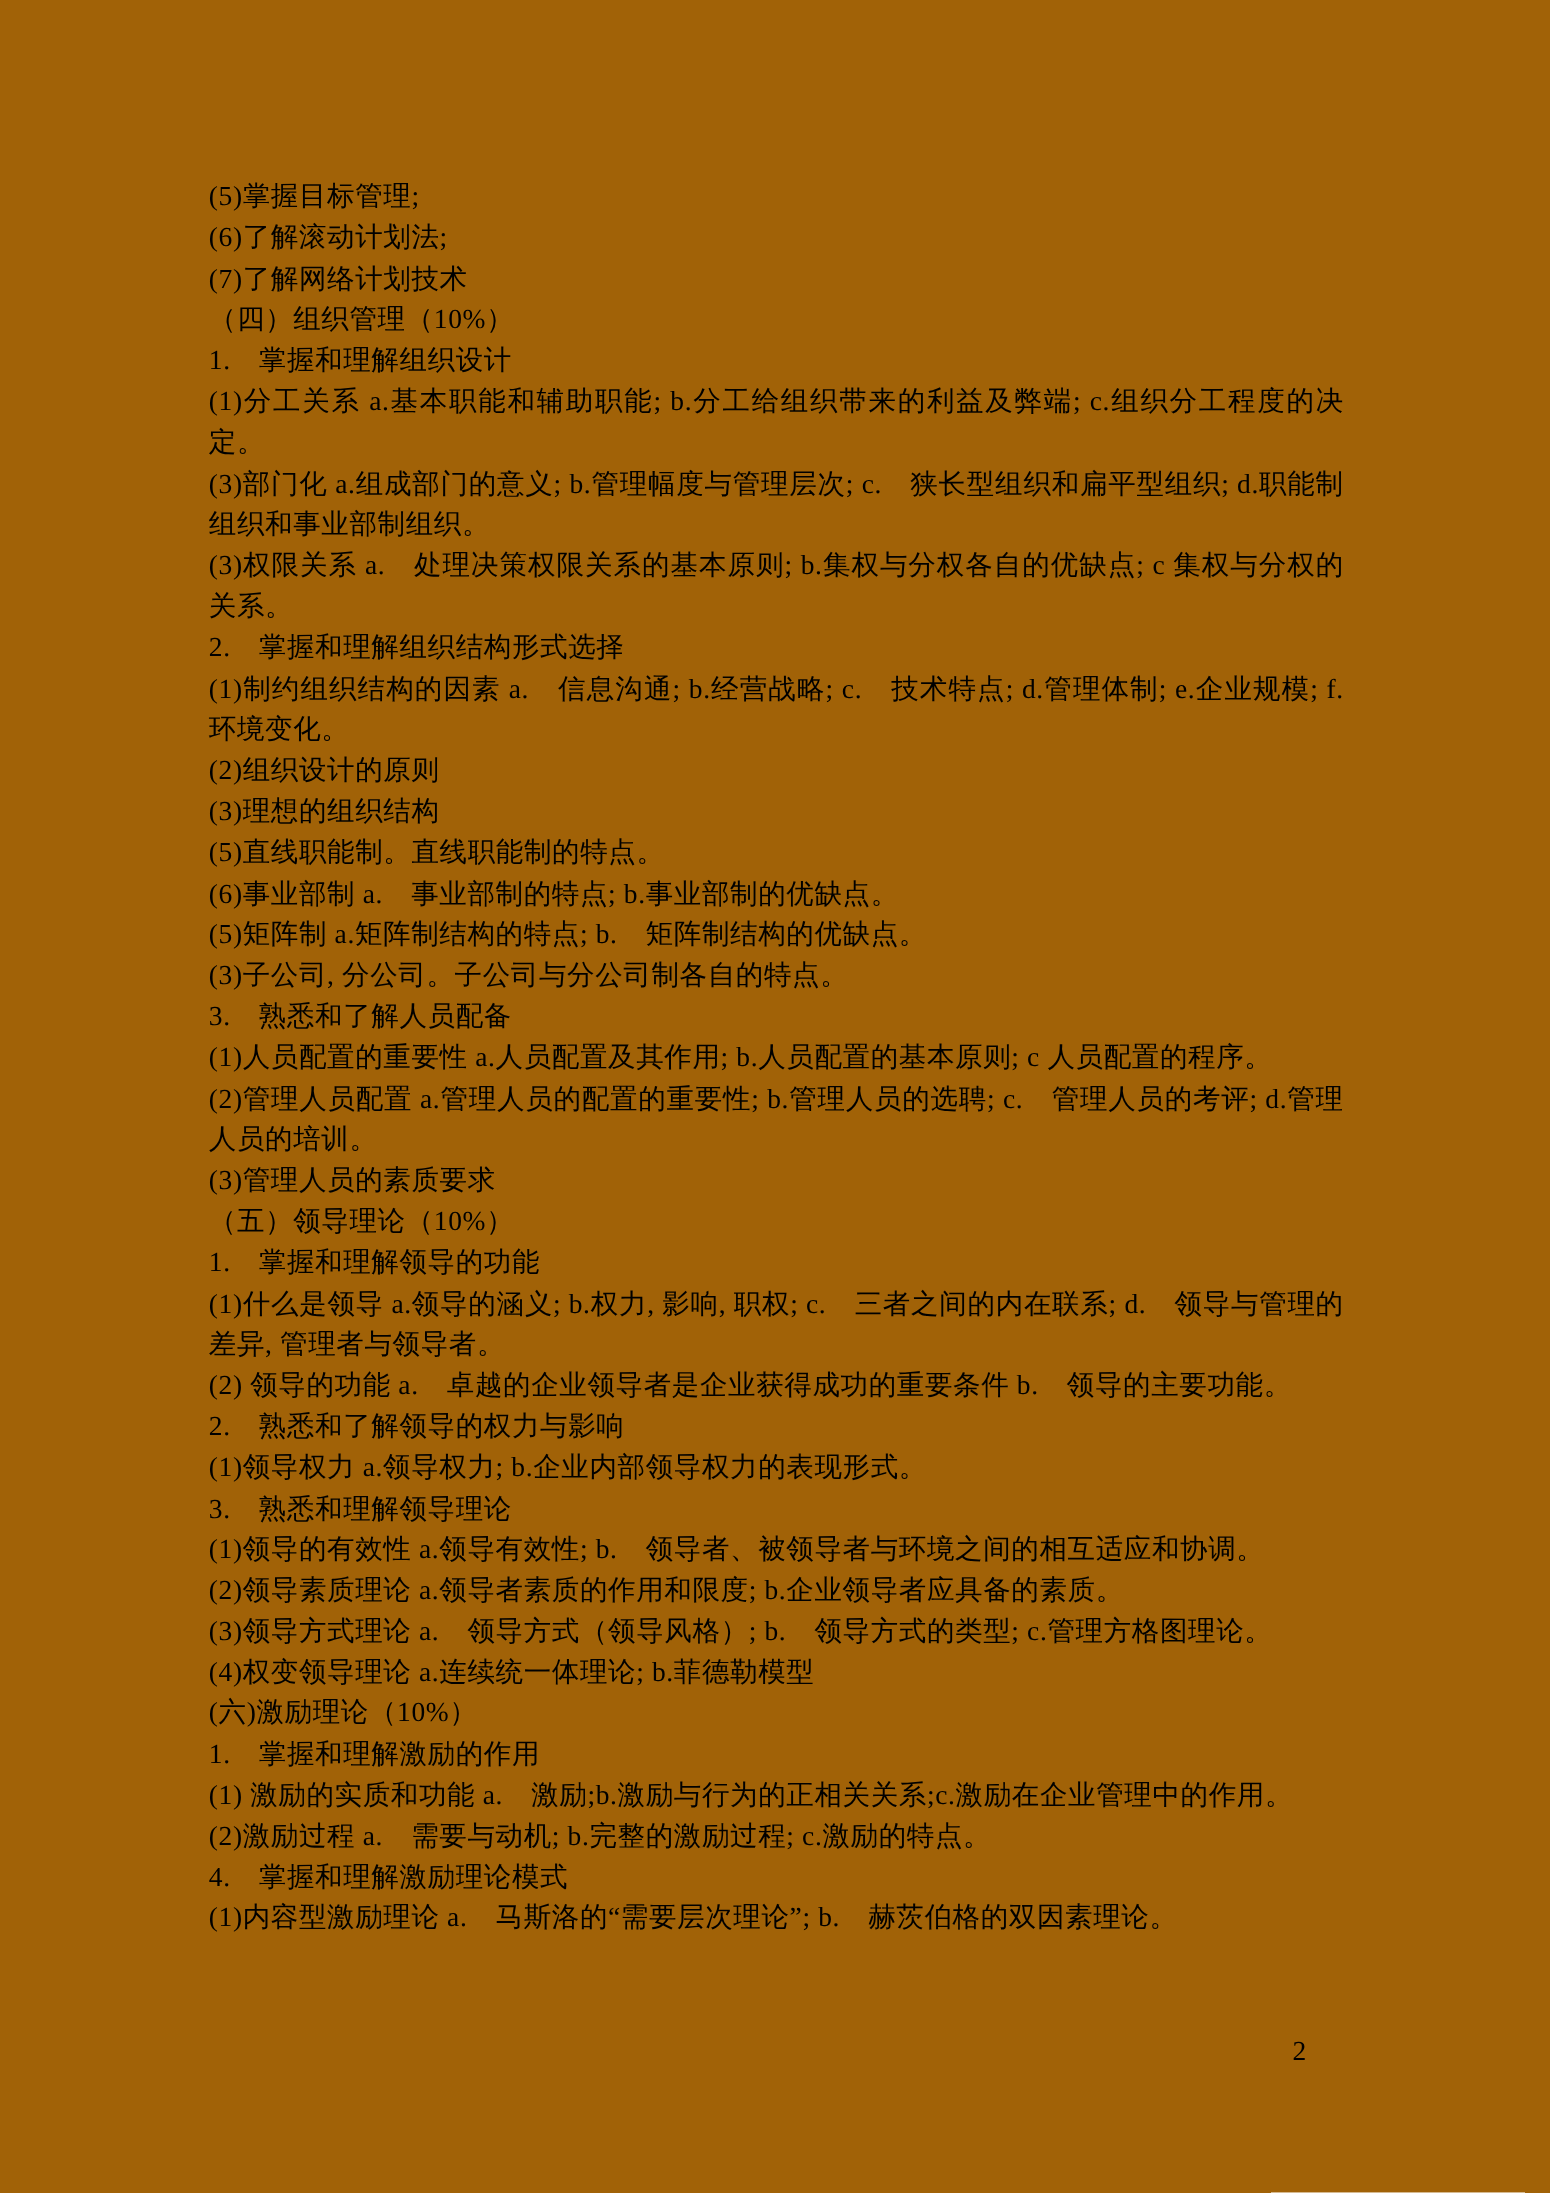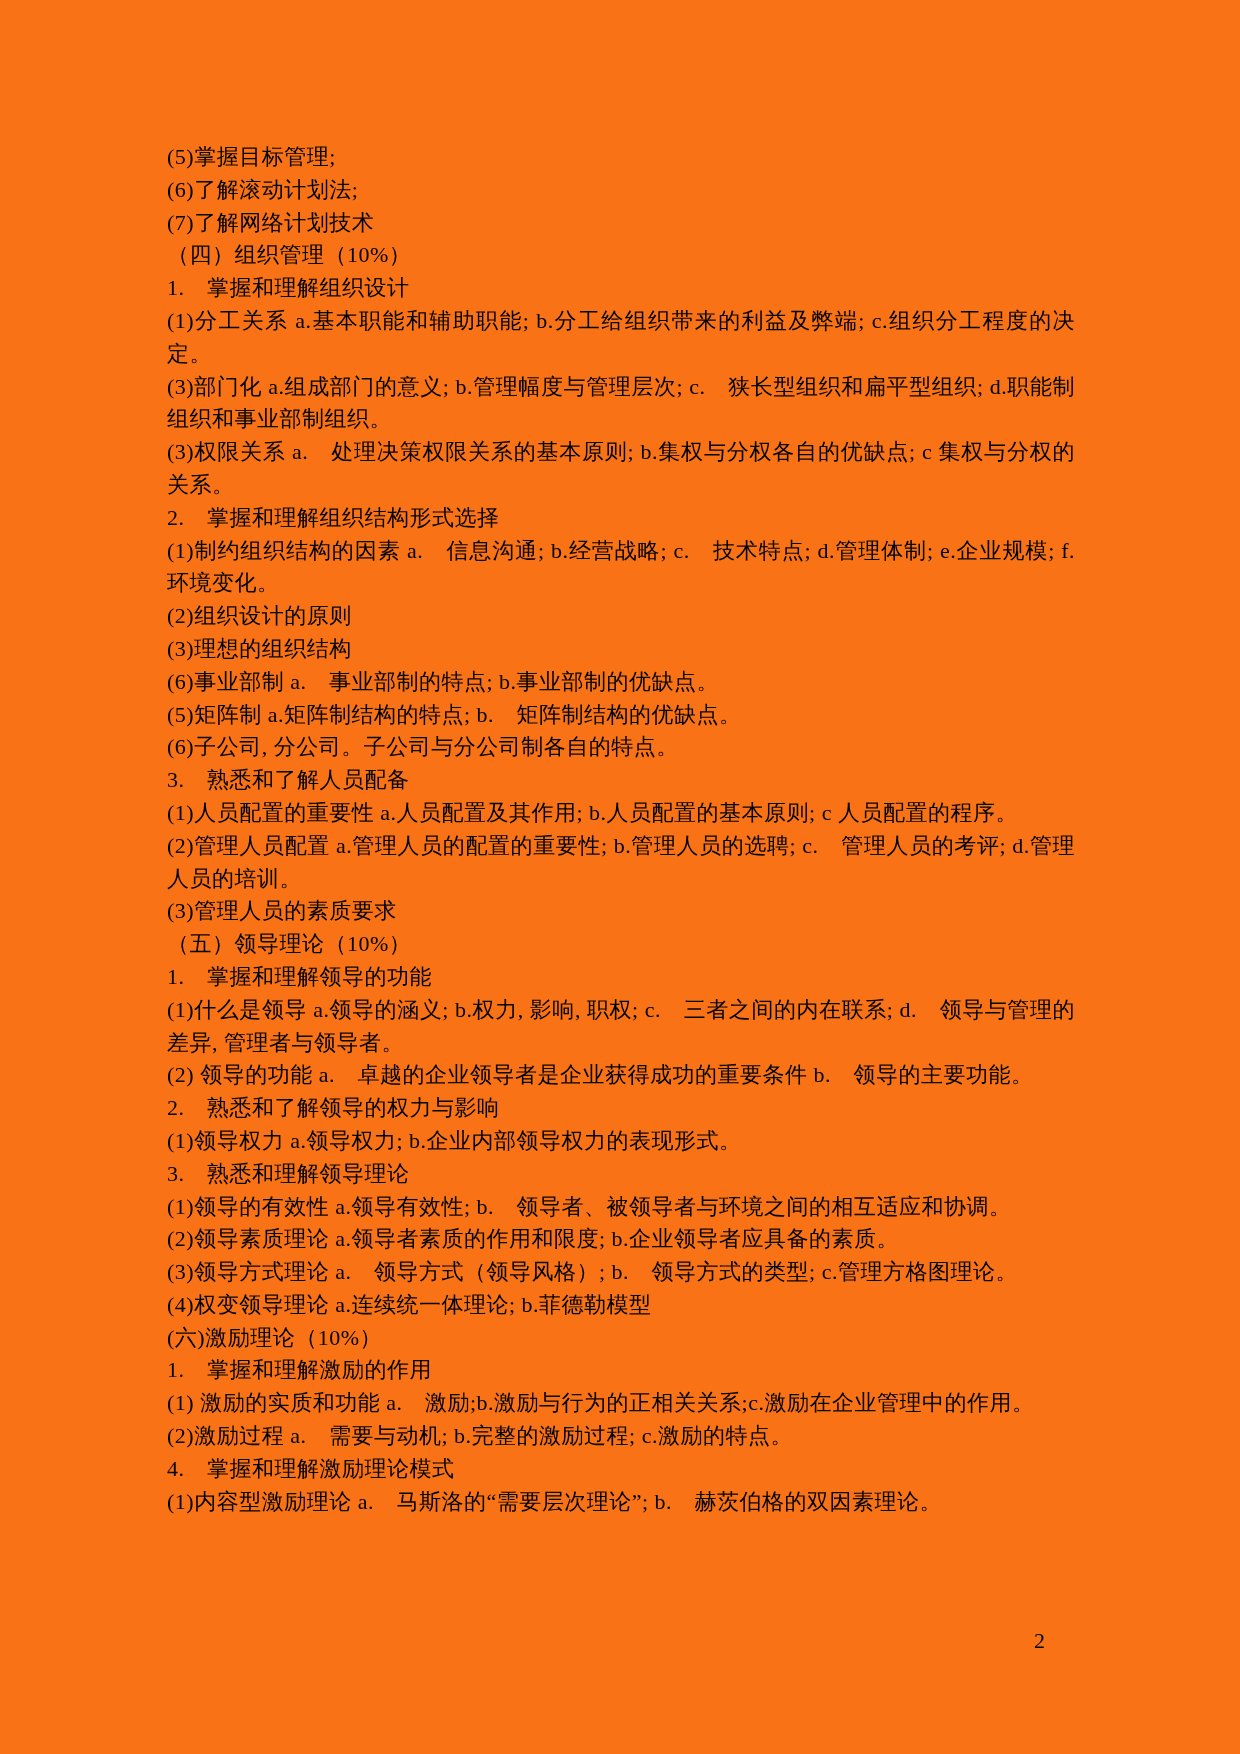--- a/index.html
+++ b/index.html
@@ -4,21 +4,21 @@
 <style>
   html, body {
     margin: 0;
     padding: 0;
     background: #ffffff;
   }
   .page {
     position: relative;
     width: 1240px;
     height: 1754px;
-    background: #f97316;
+    background: #a16207;
     overflow: hidden;
     font-family: "Liberation Serif", "DejaVu Serif", serif;
     color: #000000;
   }
   .doc-body {
     position: absolute;
     left: 167px;
     top: 141px;
     width: 908px;
     font-size: 22px;
@@ -51,23 +51,24 @@
       <p class="para">(7)了解网络计划技术</p>
       <p class="para">（四）组织管理（10%）</p>
       <p class="para">1.　掌握和理解组织设计</p>
       <p class="para">(1)分工关系 a.基本职能和辅助职能; b.分工给组织带来的利益及弊端; c.组织分工程度的决定。</p>
       <p class="para">(3)部门化 a.组成部门的意义; b.管理幅度与管理层次; c.　狭长型组织和扁平型组织; d.职能制组织和事业部制组织。</p>
       <p class="para">(3)权限关系 a.　处理决策权限关系的基本原则; b.集权与分权各自的优缺点; c 集权与分权的关系。</p>
       <p class="para">2.　掌握和理解组织结构形式选择</p>
       <p class="para">(1)制约组织结构的因素 a.　信息沟通; b.经营战略; c.　技术特点; d.管理体制; e.企业规模; f.　环境变化。</p>
       <p class="para">(2)组织设计的原则</p>
       <p class="para">(3)理想的组织结构</p>
+      <p class="para">(5)直线职能制。直线职能制的特点。</p>
       <p class="para">(6)事业部制 a.　事业部制的特点; b.事业部制的优缺点。</p>
       <p class="para">(5)矩阵制 a.矩阵制结构的特点; b.　矩阵制结构的优缺点。</p>
-      <p class="para">(6)子公司, 分公司。子公司与分公司制各自的特点。</p>
+      <p class="para">(3)子公司, 分公司。子公司与分公司制各自的特点。</p>
       <p class="para">3.　熟悉和了解人员配备</p>
       <p class="para">(1)人员配置的重要性 a.人员配置及其作用; b.人员配置的基本原则; c 人员配置的程序。</p>
       <p class="para">(2)管理人员配置 a.管理人员的配置的重要性; b.管理人员的选聘; c.　管理人员的考评; d.管理人员的培训。</p>
       <p class="para">(3)管理人员的素质要求</p>
       <p class="para">（五）领导理论（10%）</p>
       <p class="para">1.　掌握和理解领导的功能</p>
       <p class="para">(1)什么是领导 a.领导的涵义; b.权力, 影响, 职权; c.　三者之间的内在联系; d.　领导与管理的差异, 管理者与领导者。</p>
       <p class="para">(2) 领导的功能 a.　卓越的企业领导者是企业获得成功的重要条件 b.　领导的主要功能。</p>
       <p class="para">2.　熟悉和了解领导的权力与影响</p>
       <p class="para">(1)领导权力 a.领导权力; b.企业内部领导权力的表现形式。</p>

